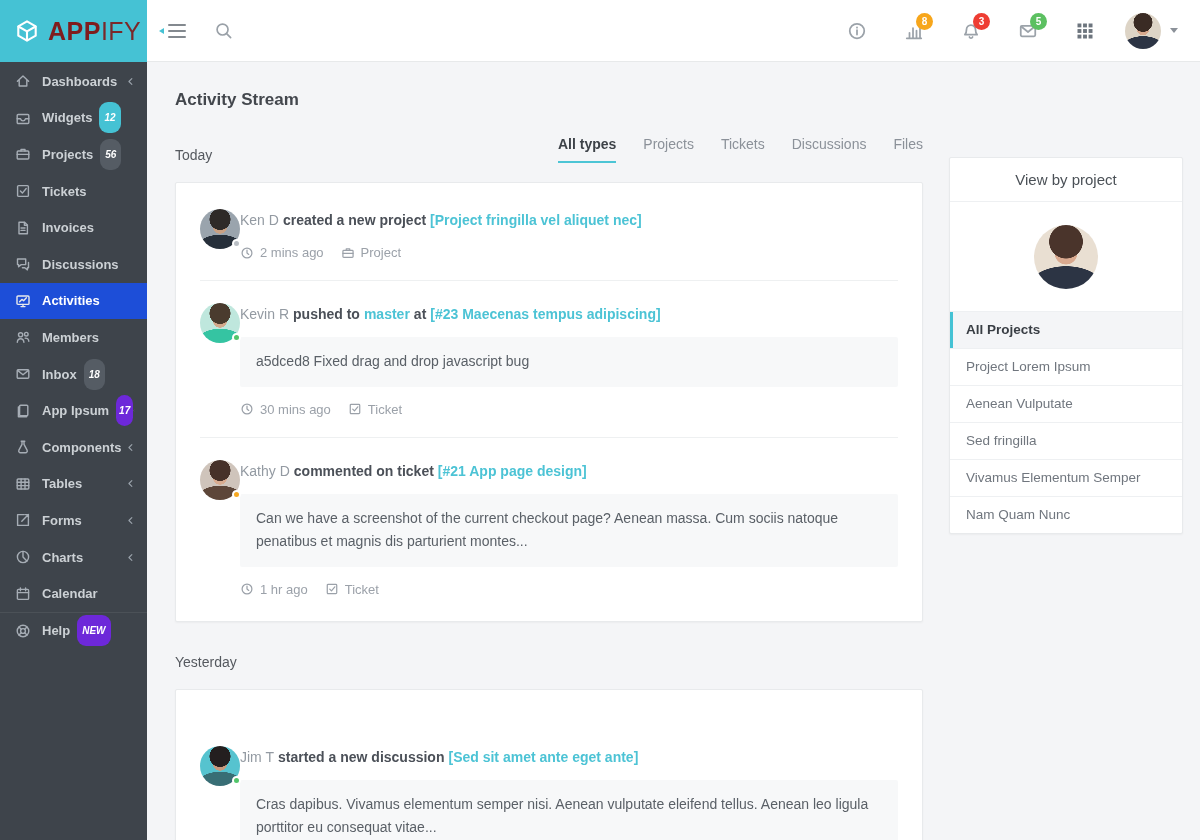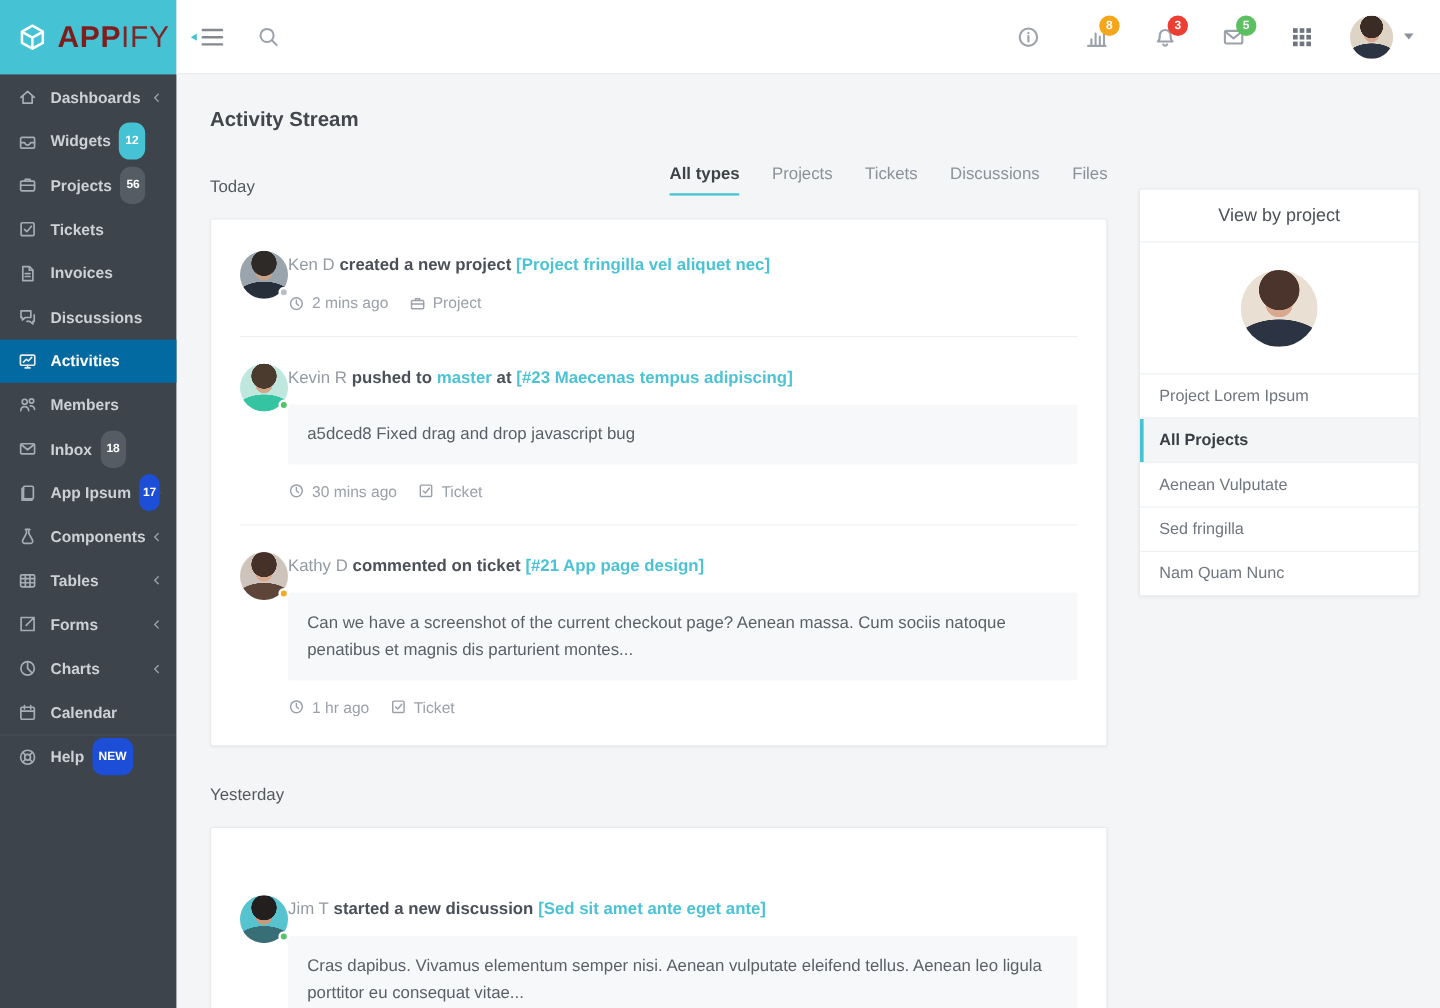--- a/index.html
+++ b/index.html
@@ -9,29 +9,29 @@
 
   
   .sidebar { width:147px; min-width:147px; background:#3e444b; display:flex; flex-direction:column; }
   .logo { height:62px; background:#45c2d4; display:flex; align-items:center; padding-left:15px; gap:9px; }
   .logo-cube { width:24px; height:24px; color:#fff; }
   .logo-text { font-size:25px; color:#7f1d1d; letter-spacing:.5px; }
   .logo-text .b { font-weight:700; }
   .logo-text .l { font-weight:400; opacity:.93; }
   .nav { flex:1; padding-top:1px; }
   .sitem { display:flex; align-items:center; height:36.6px; padding:0 12px 0 15px; cursor:pointer; }
-  .sitem.active { background:#0369a1; }
+  .sitem.active { background:#1d4ed8; }
   .sitem.active .slabel { color:#fff; }
   .sitem.active .sicon { color:#e8eaec; }
   .sicon { width:16px; height:16px; color:#a6adb5; margin-right:11px; flex:none; }
   .slabel { font-size:13px; font-weight:600; color:#ccd1d5; white-space:nowrap; }
-  .sbadge { margin-left:7px; height:31px; min-width:17px; padding:0 5px; border-radius:9px; font-size:10px; font-weight:700; color:#fff; display:inline-flex; align-items:center; justify-content:center; }
+  .sbadge { margin-left:7px; height:31px; min-width:17px; padding:0 5px; border-radius:9px; font-size:10px; font-weight:700; color:#fff; display:inline-flex; align-items:center; justify-content:center;font-style:italic; }
   .sbadge.teal { background:#45c2d4; }
   .sbadge.gray { background:#555c64; }
-  .sbadge.green { background:#1d4ed8; }
+  .sbadge.green { background:#6d28d9; }
   .schev { width:9px; height:9px; color:#9aa2ab; margin-left:auto; }
   .sitem.help { border-top:1px solid rgba(255,255,255,.07); }
 
   
   .rightcol { flex:1; display:flex; flex-direction:column; min-width:0; }
 
   
   .topbar { height:62px; min-height:62px; background:#fff; border-bottom:1px solid #e7e9ea; display:flex; align-items:center; padding:0 22px 0 21px; }
   .hamburger { position:relative; width:18px; height:14px; display:flex; flex-direction:column; justify-content:space-between; cursor:pointer; }
   .hamburger i { display:block; height:2px; background:#83898f; border-radius:1px; }
@@ -497,23 +497,24 @@
       </div>
     </section>
 
     <aside class="panel-col">
       <div class="panel">
         <div class="panel-title">View by project</div>
         <div class="panel-photo">
           <div class="avatar av-panel"></div>
         </div>
         <div>
+          <div class="plist-item active">All Projects</div>
           <div class="plist-item">Project Lorem Ipsum</div>
-          <div class="plist-item active">All Projects</div>
           <div class="plist-item">Aenean Vulputate</div>
           <div class="plist-item">Sed fringilla</div>
+          <div class="plist-item">Vivamus Elementum Semper</div>
           <div class="plist-item">Nam Quam Nunc</div>
         </div>
       </div>
     </aside>
 
   </main>
 </div>
 
 </body></html>

